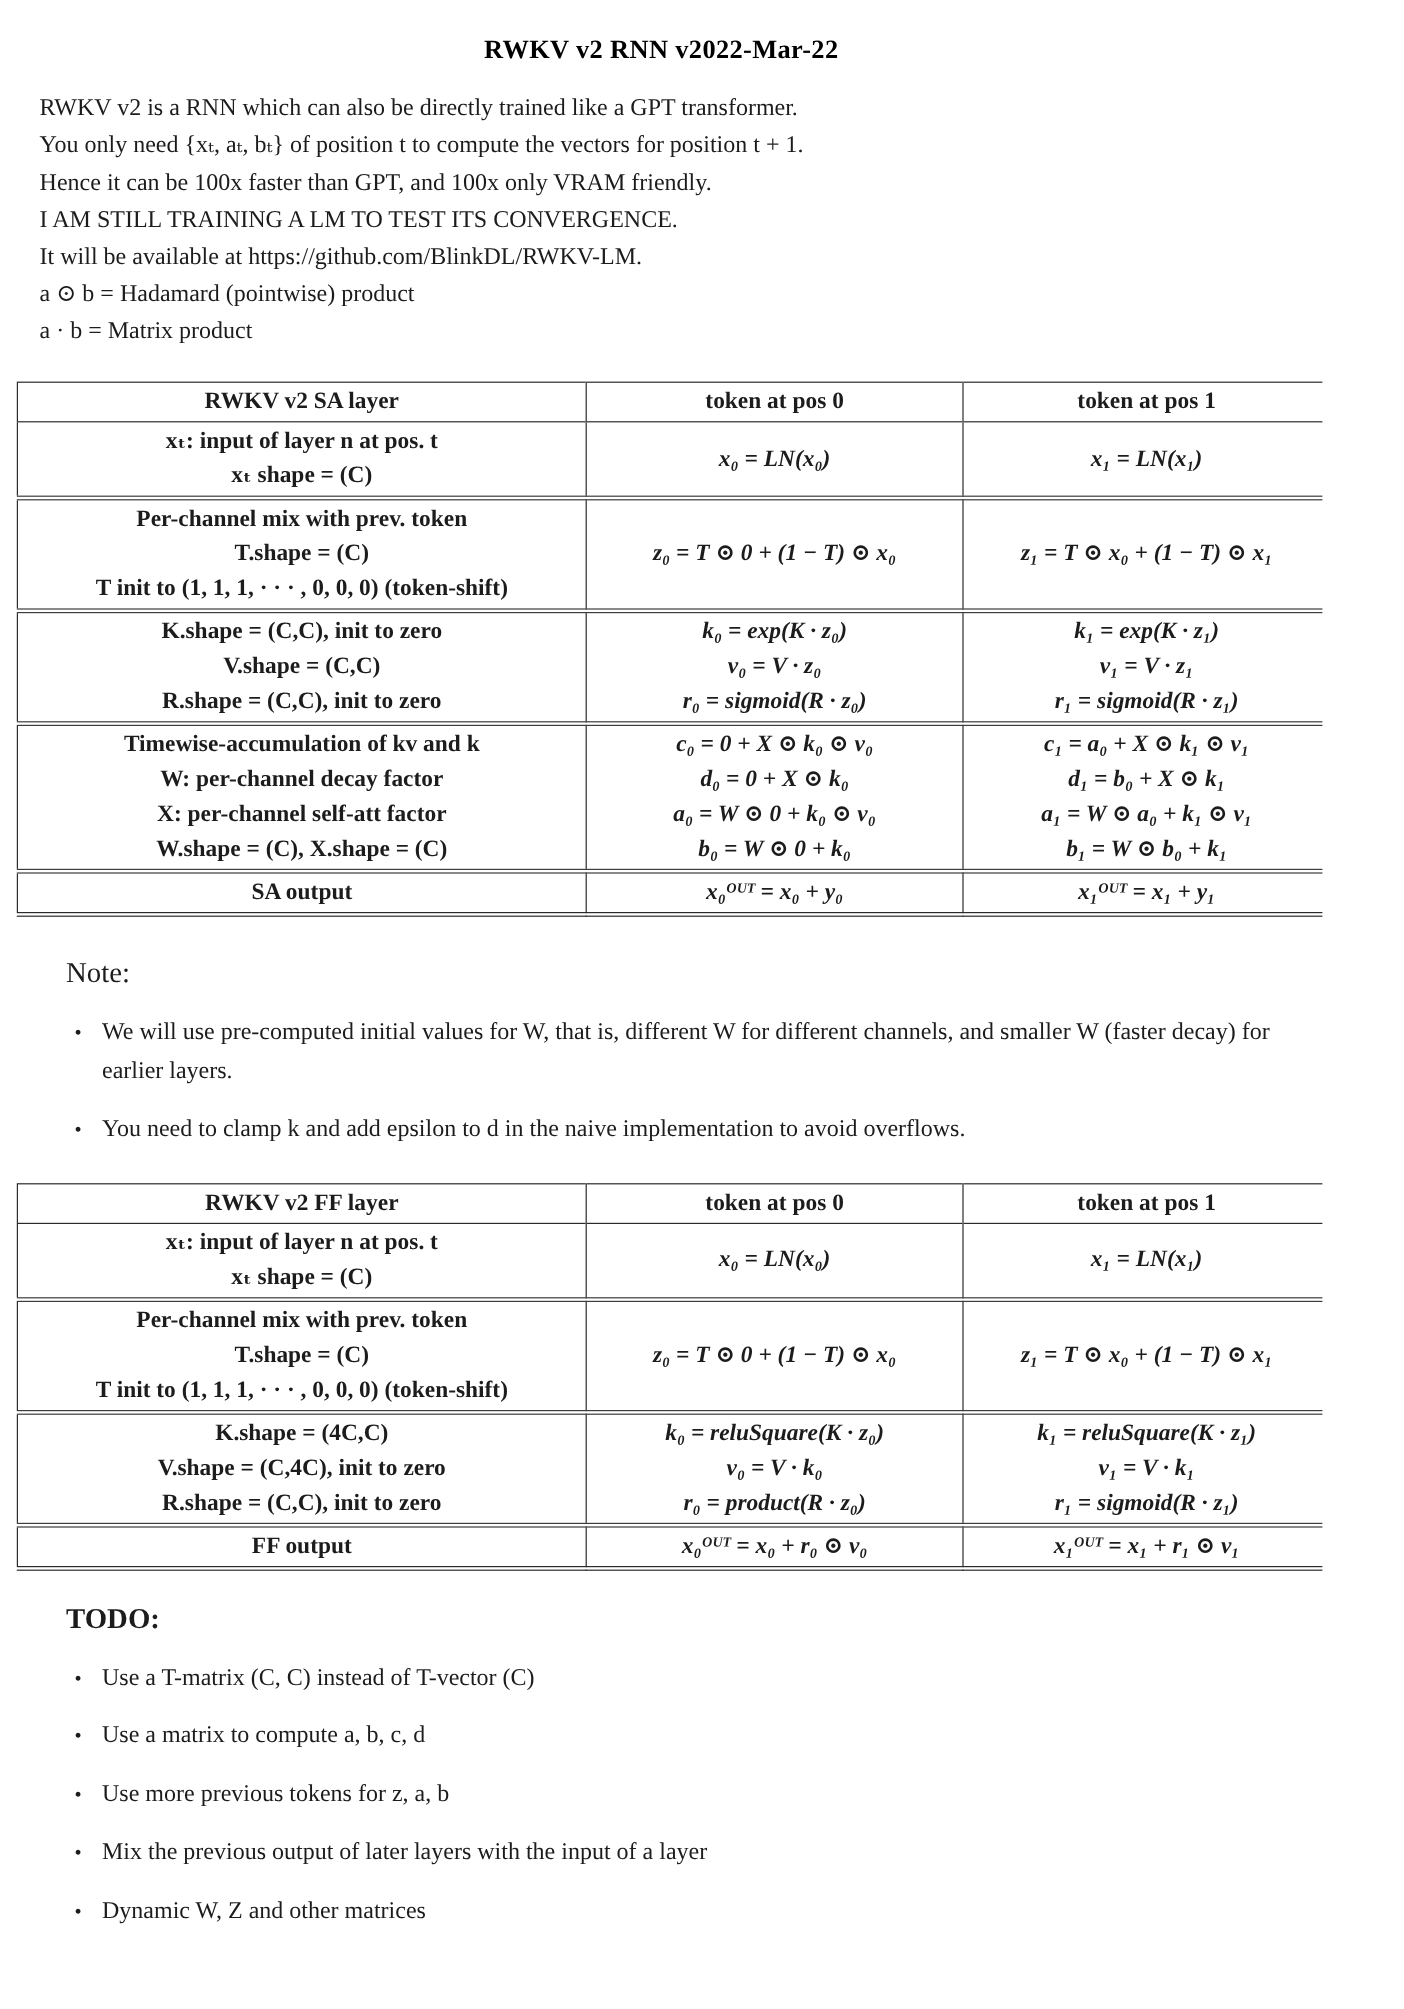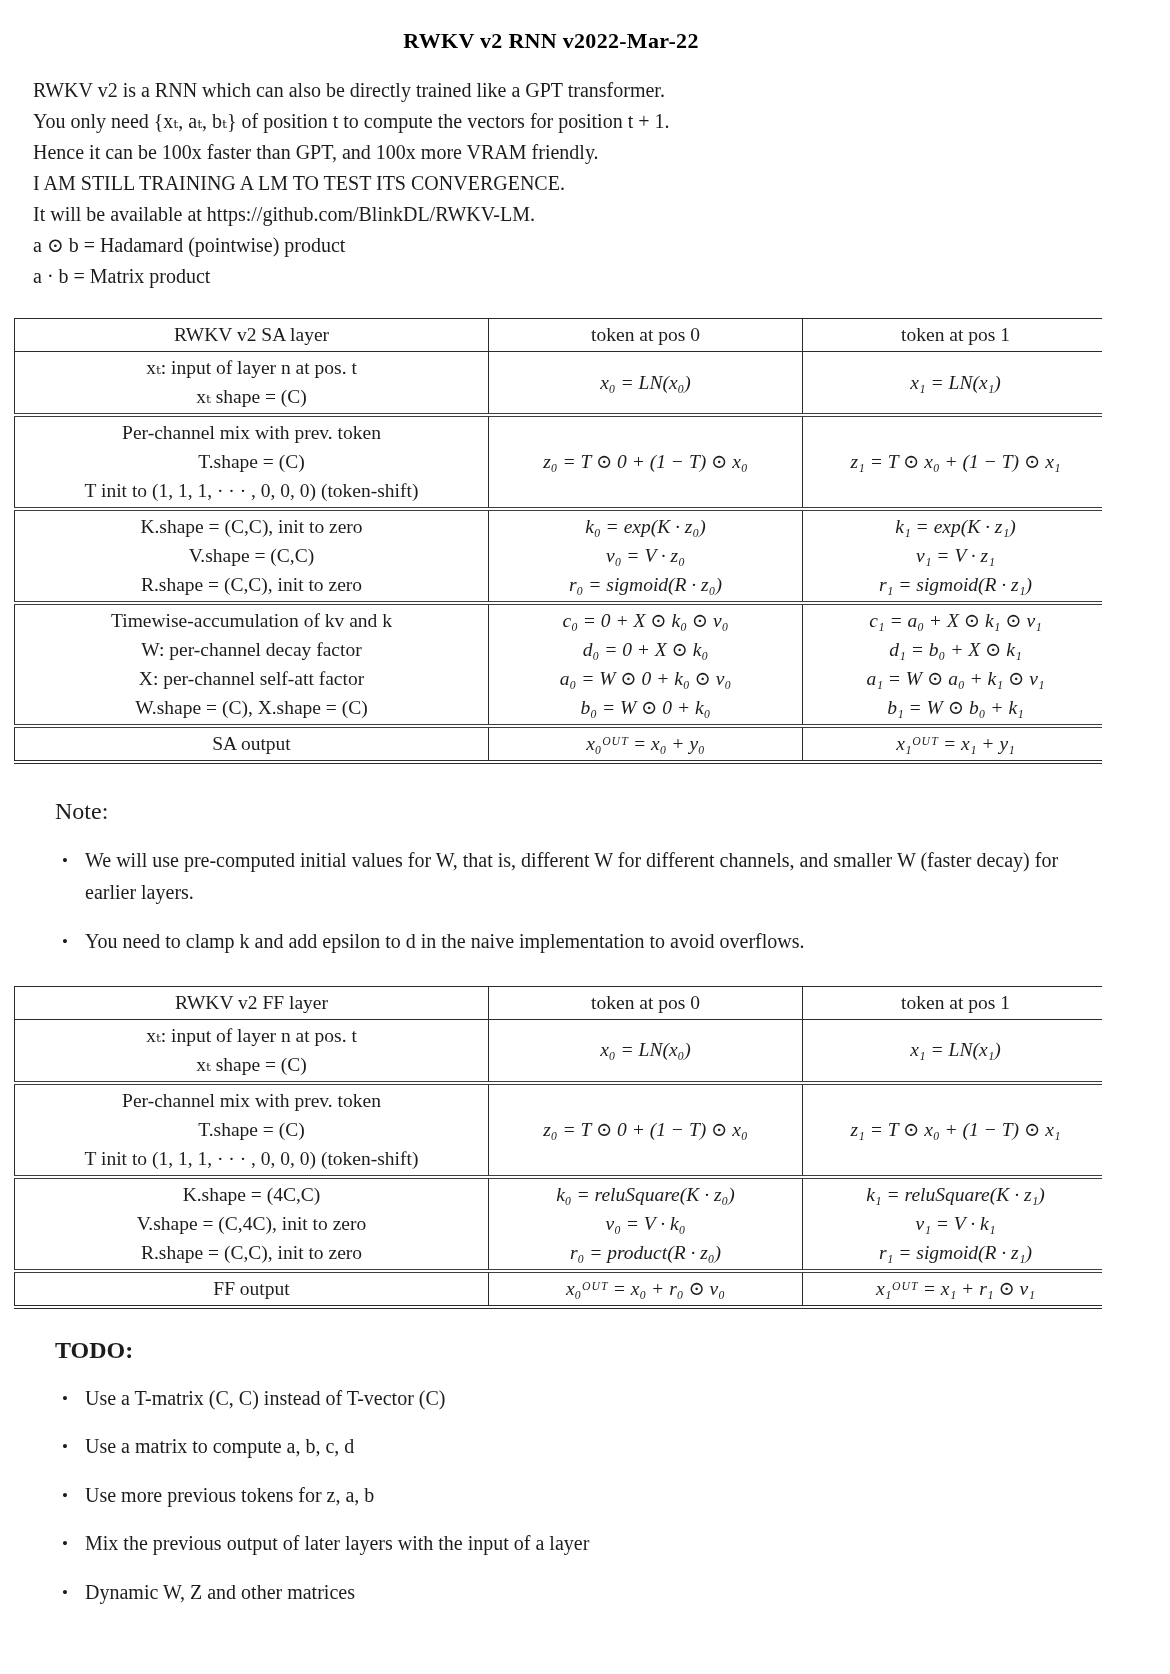--- a/index.html
+++ b/index.html
@@ -13,21 +13,21 @@
   .intro { margin:21px 0 0 33px; line-height:31px; }
   .intro-line { white-space:pre; }
 
   table { border-collapse:collapse; table-layout:fixed; width:1094px; margin-left:14px; }
   .tbl-sa { margin-top:26px; }
   .tbl-ff { margin-top:28px; }
   col.c1 { width:474px; } col.c2 { width:314px; } col.c3 { width:306px; }
   th, td {
     border-left:1.5px solid #2b2b2b; border-right:1.5px solid #2b2b2b;
     text-align:center; vertical-align:middle;
-    padding:1px 6px 2px; font-weight:normal; font-size:19.5px; line-height:29px;
+    padding:1px 6px 2px; font-weight:bold; font-size:19.5px; line-height:29px;
     white-space:pre-line; overflow:hidden;
   }
   thead tr { border-top:1.6px solid #2b2b2b; border-bottom:1.5px solid #2b2b2b; }
   tbody tr { border-bottom:4px double #3d3d3d; }
   tbody tr:last-child { border-bottom:4px double #2b2b2b; }
   .math { font-style:italic; }
 
   .section-heading { margin-left:55px; font-size:24px; line-height:31px; }
   .note-heading { margin-top:32px; }
   .todo-heading { margin-top:26px;font-weight:bold; }
@@ -39,21 +39,21 @@
 </head>
 <body>
 
 <div class="page">
 
   <div class="title">RWKV v2 RNN v2022-Mar-22</div>
 
   <div class="intro">
     <div class="intro-line">RWKV v2 is a RNN which can also be directly trained like a GPT transformer.</div>
     <div class="intro-line">You only need {xₜ, aₜ, bₜ} of position t to compute the vectors for position t + 1.</div>
-    <div class="intro-line">Hence it can be 100x faster than GPT, and 100x more VRAM friendly.</div>
+    <div class="intro-line">Hence it can be 100x faster than GPT, and 100x only VRAM friendly.</div>
     <div class="intro-line">I AM STILL TRAINING A LM TO TEST ITS CONVERGENCE.</div>
     <div class="intro-line">It will be available at https://github.com/BlinkDL/RWKV-LM.</div>
     <div class="intro-line">a ⊙ b = Hadamard (pointwise) product</div>
     <div class="intro-line">a · b = Matrix product</div>
   </div>
 
   <table class="tbl-sa">
     <colgroup>
         <col class="c1">
         <col class="c2">

